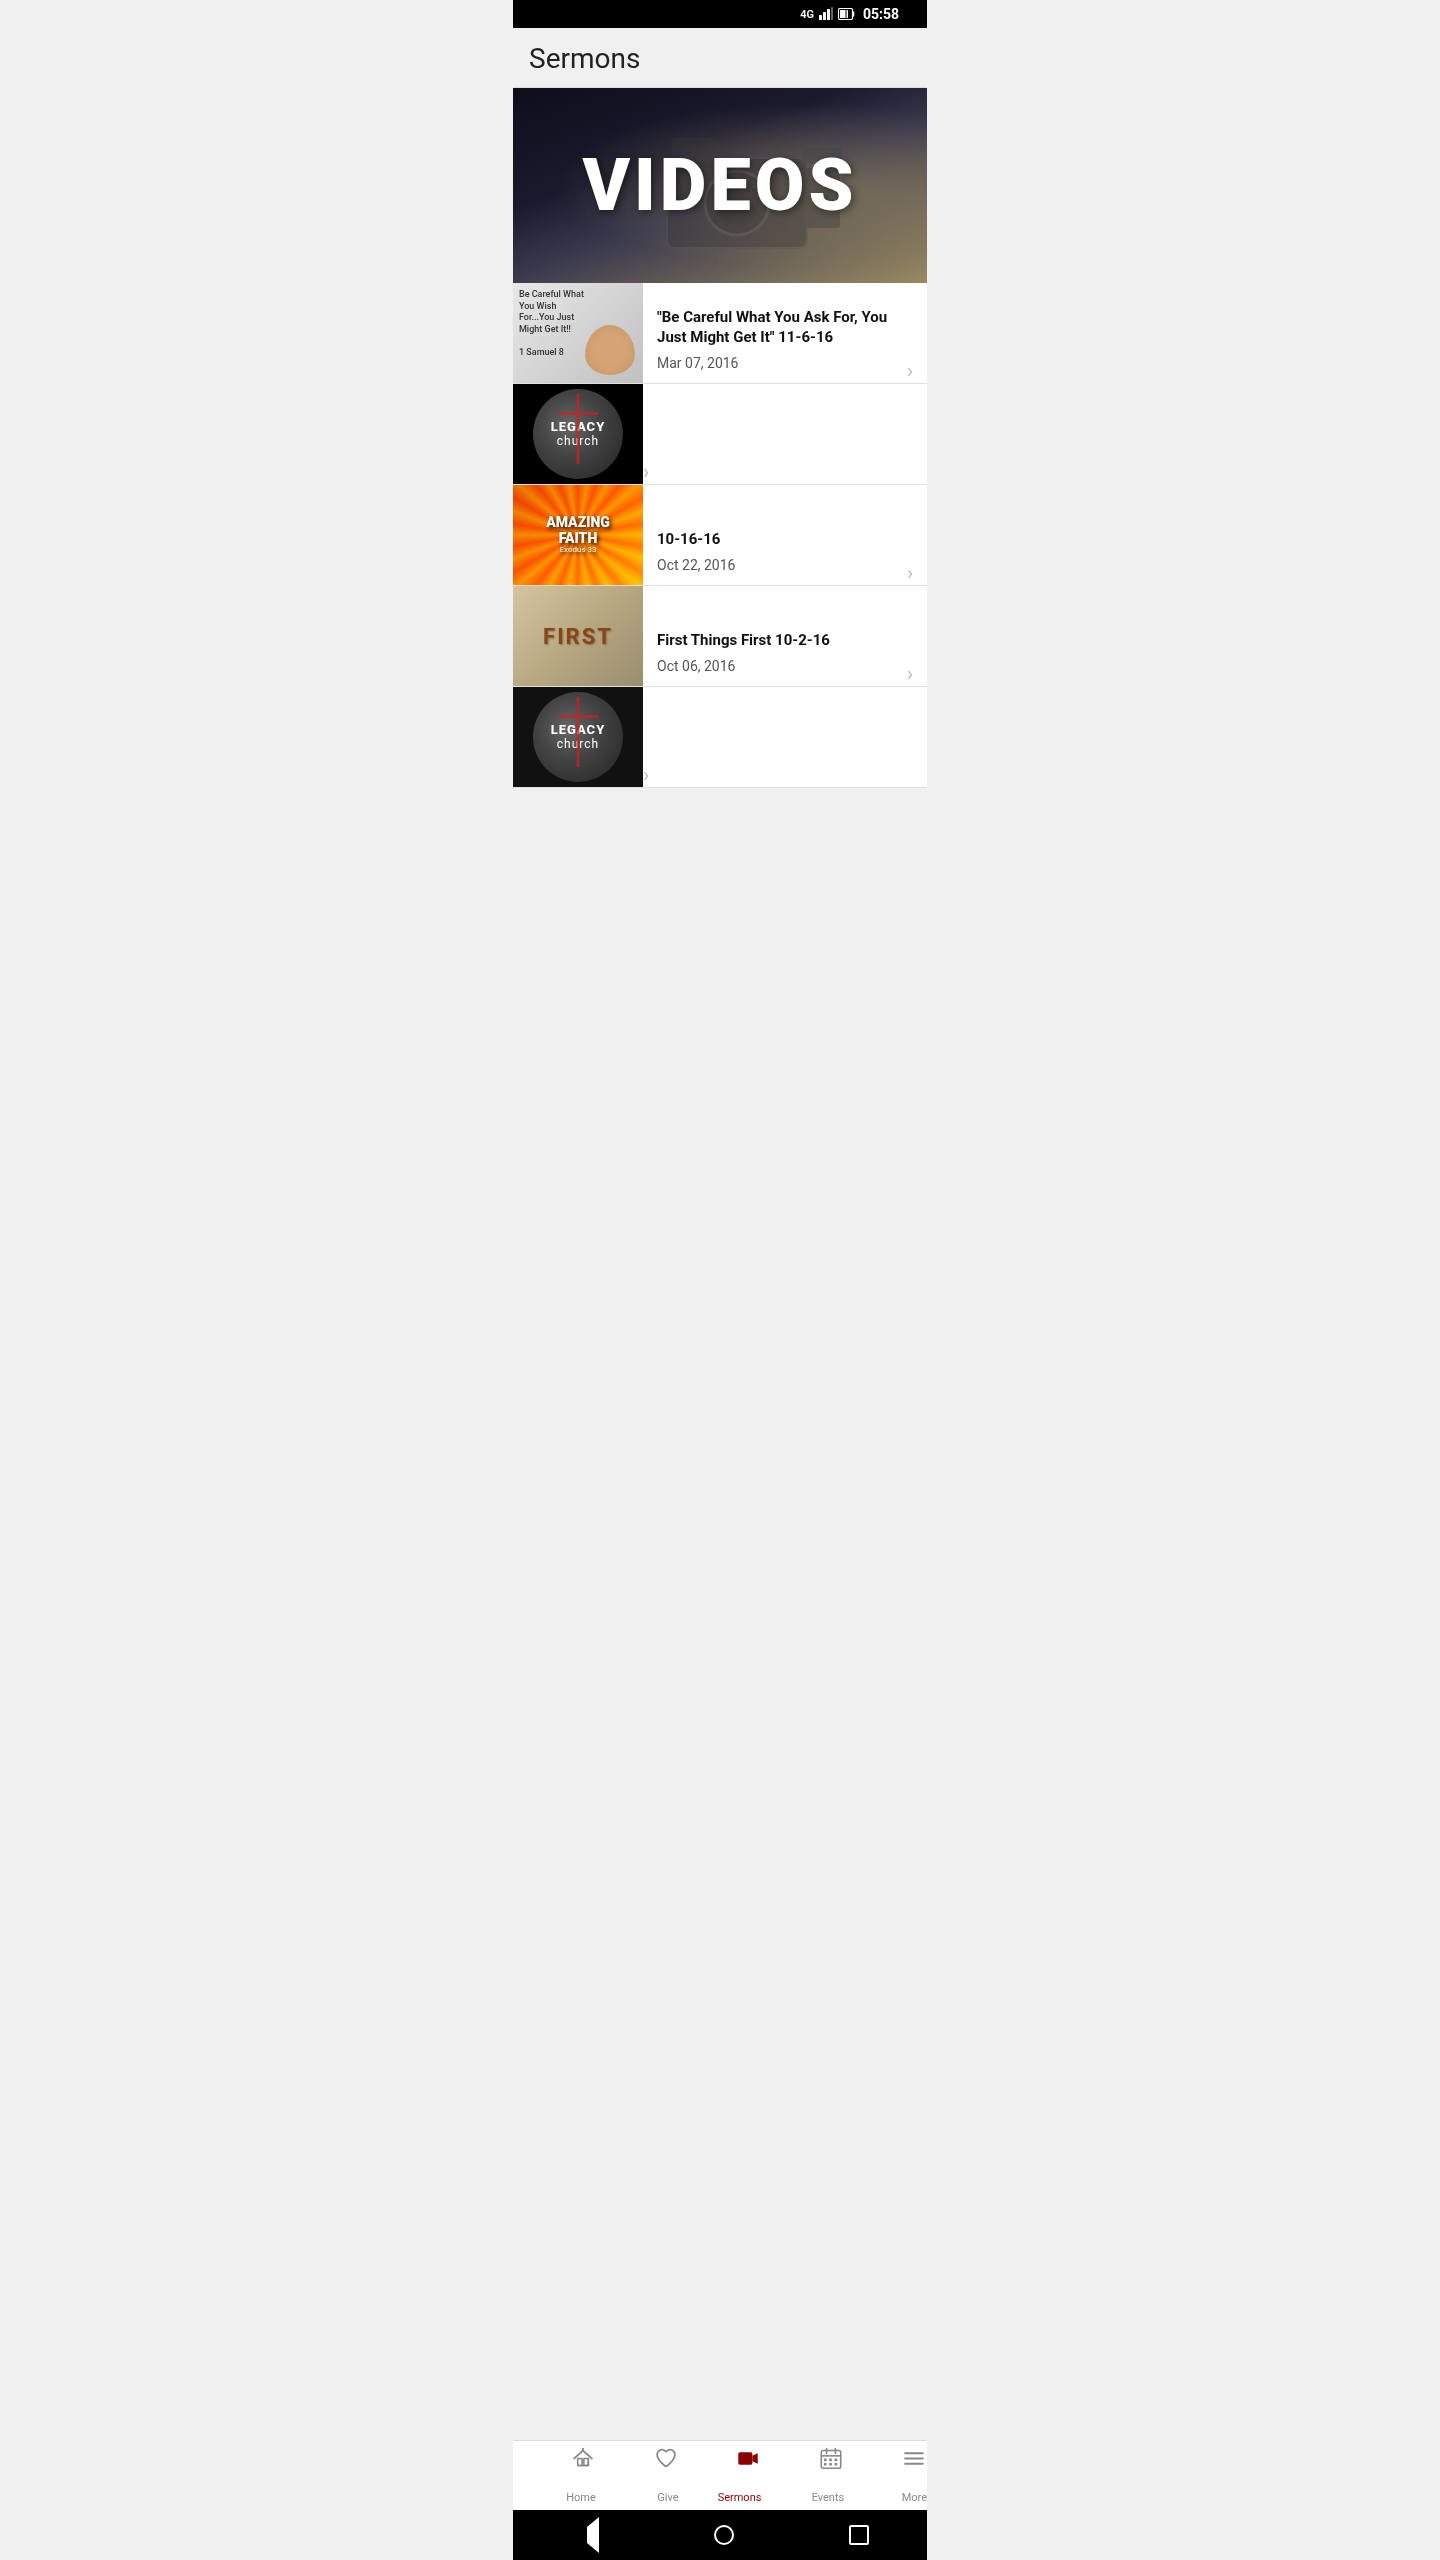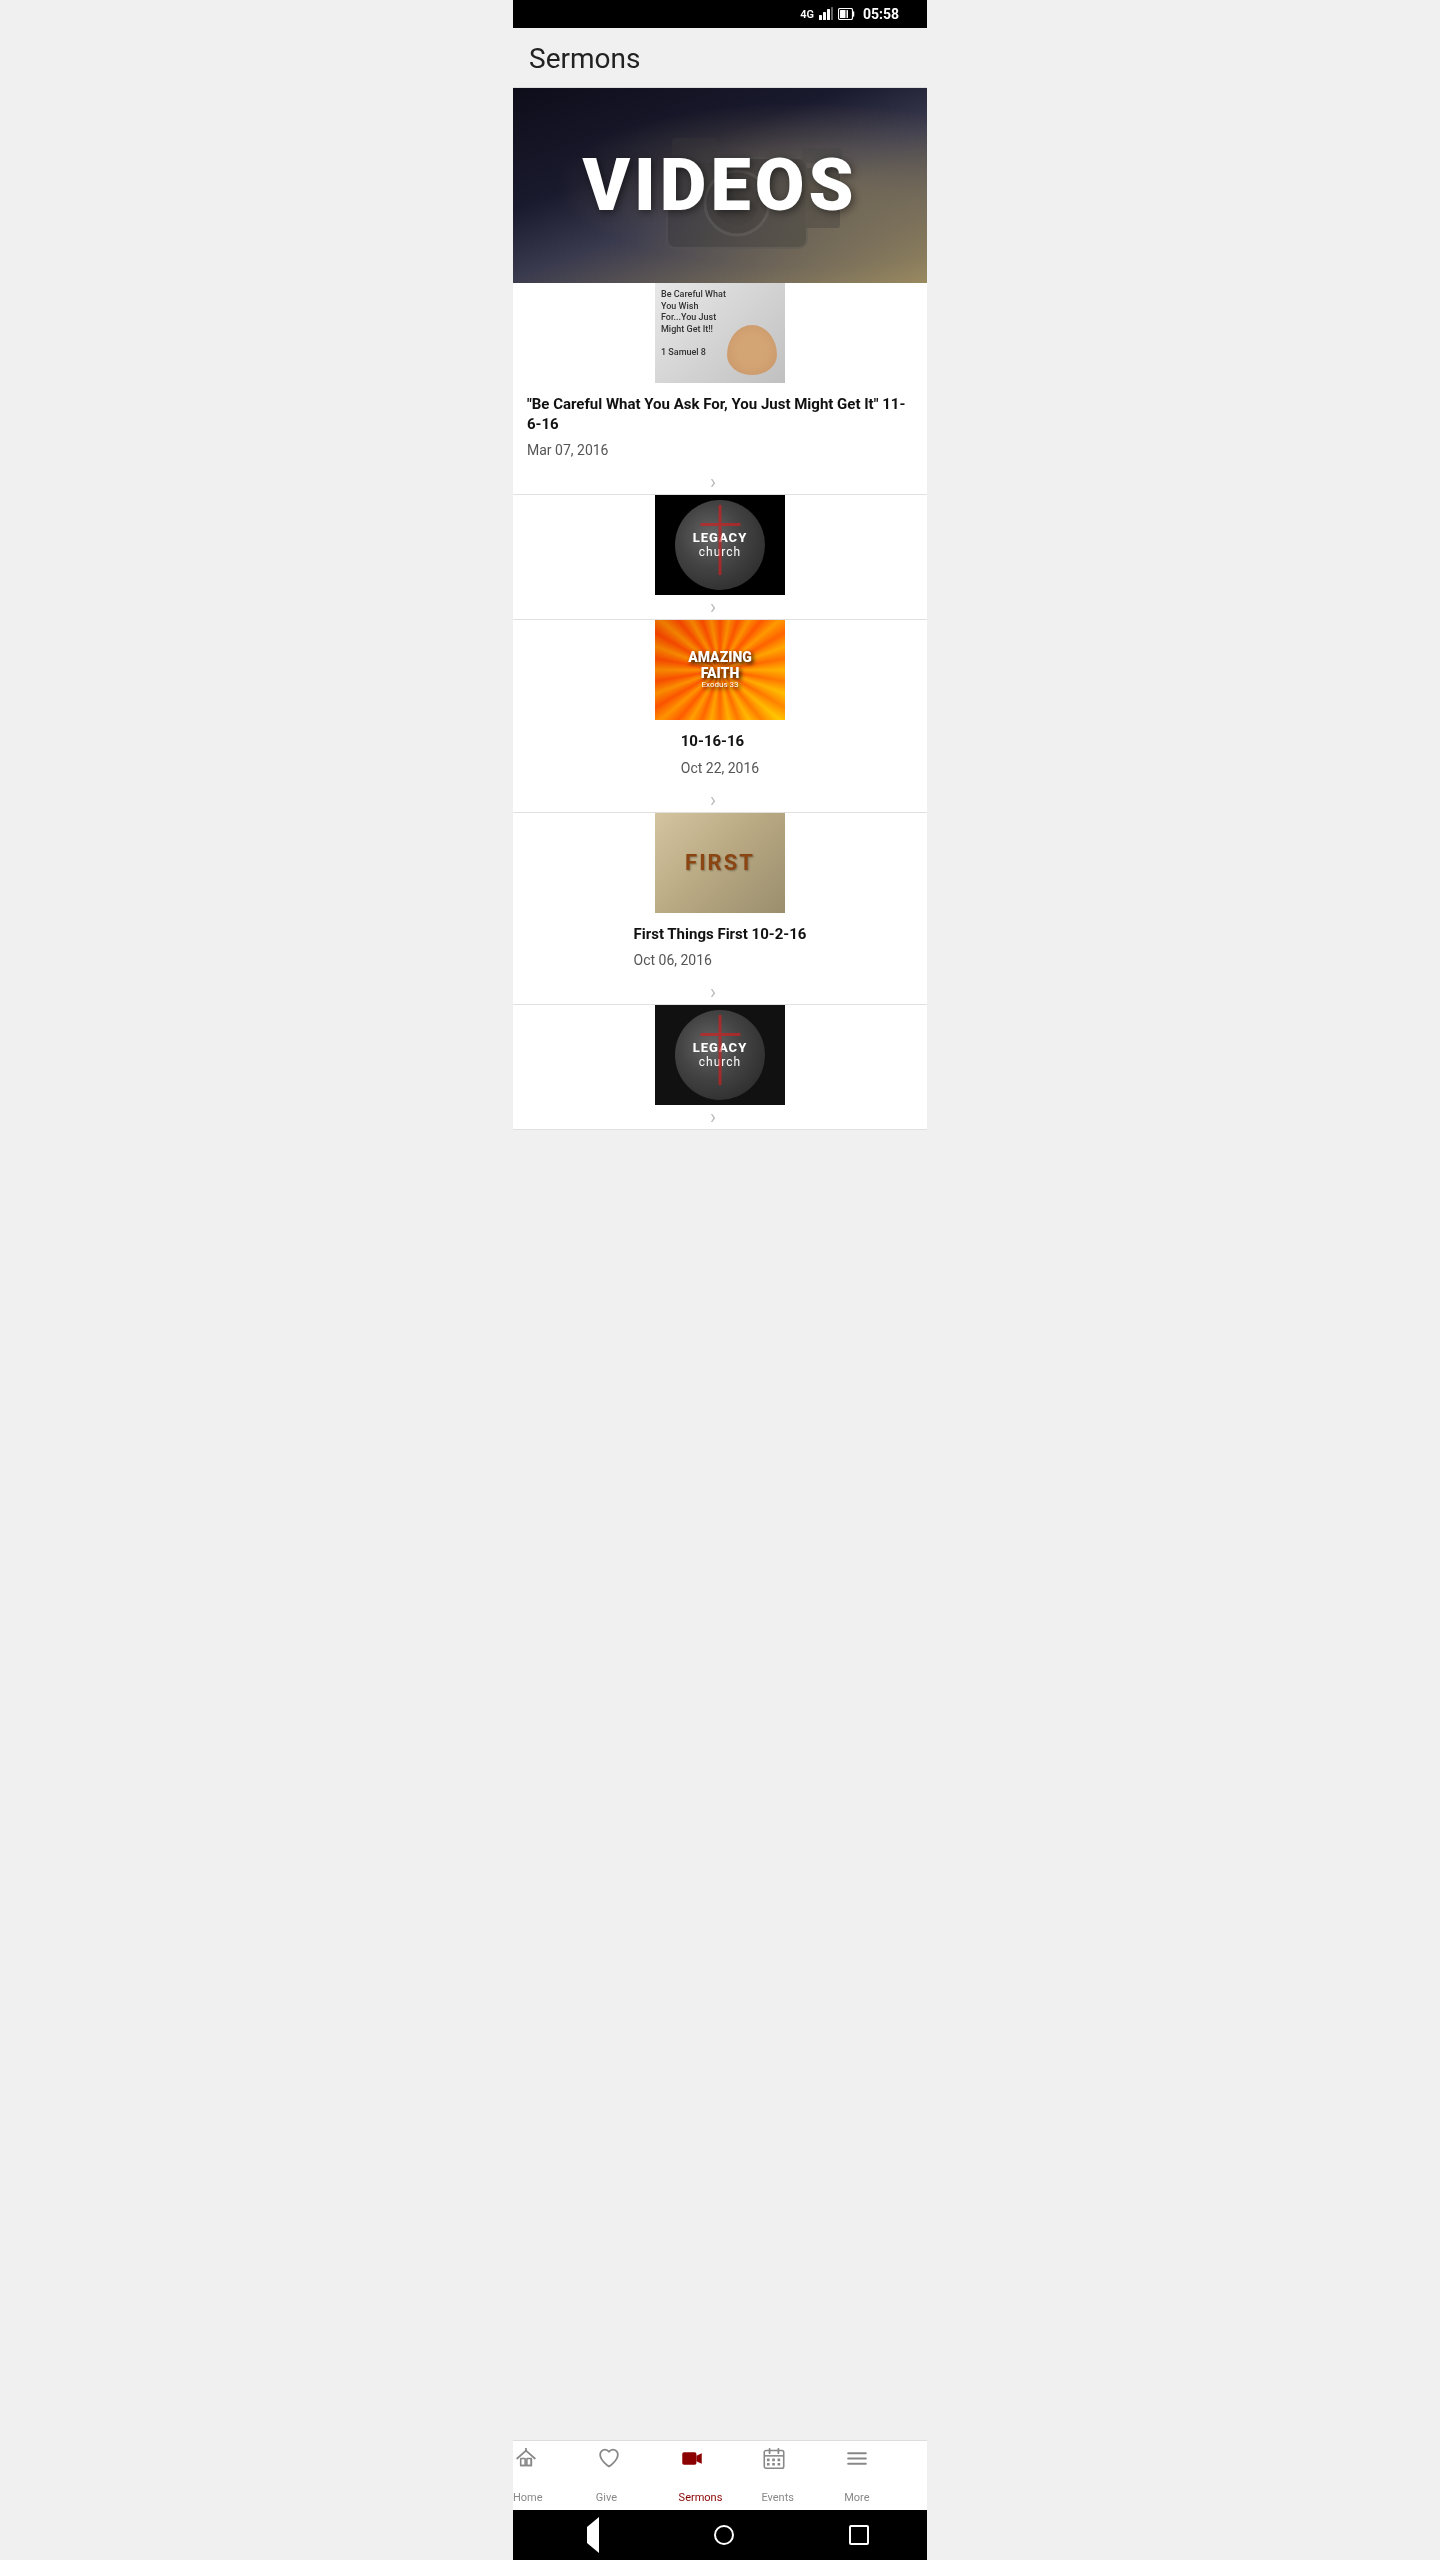--- a/index.html
+++ b/index.html
@@ -78,26 +78,25 @@
       z-index: 2;
     }
 
     
     .sermon-list {
       background: #fff;
     }
 
     .sermon-item {
       display: flex;
-      align-items: center;
+      align-items: flex-end;
       border-bottom: 1px solid #e0e0e0;
       min-height: 100px;
       cursor: pointer;
       background: #fff;
-      flex-direction: column;
     }
 
     .sermon-thumbnail {
       width: 130px;
       min-width: 130px;
       height: 100px;
       object-fit: cover;
       flex-shrink: 0;
     }
 
@@ -280,21 +279,21 @@
       background: #fff;
       border-top: 1px solid #ddd;
       display: flex;
       height: 70px;
     }
 
     .nav-item {
       flex: 1;
       display: flex;
       flex-direction: column;
-      align-items: flex-start;
+      align-items: flex-end;
       justify-content: center;
       cursor: pointer;
       gap: 21px;
       padding: 6px 0;
     }
 
     .nav-label {
       font-size: 11px;
       color: #888;
     }

